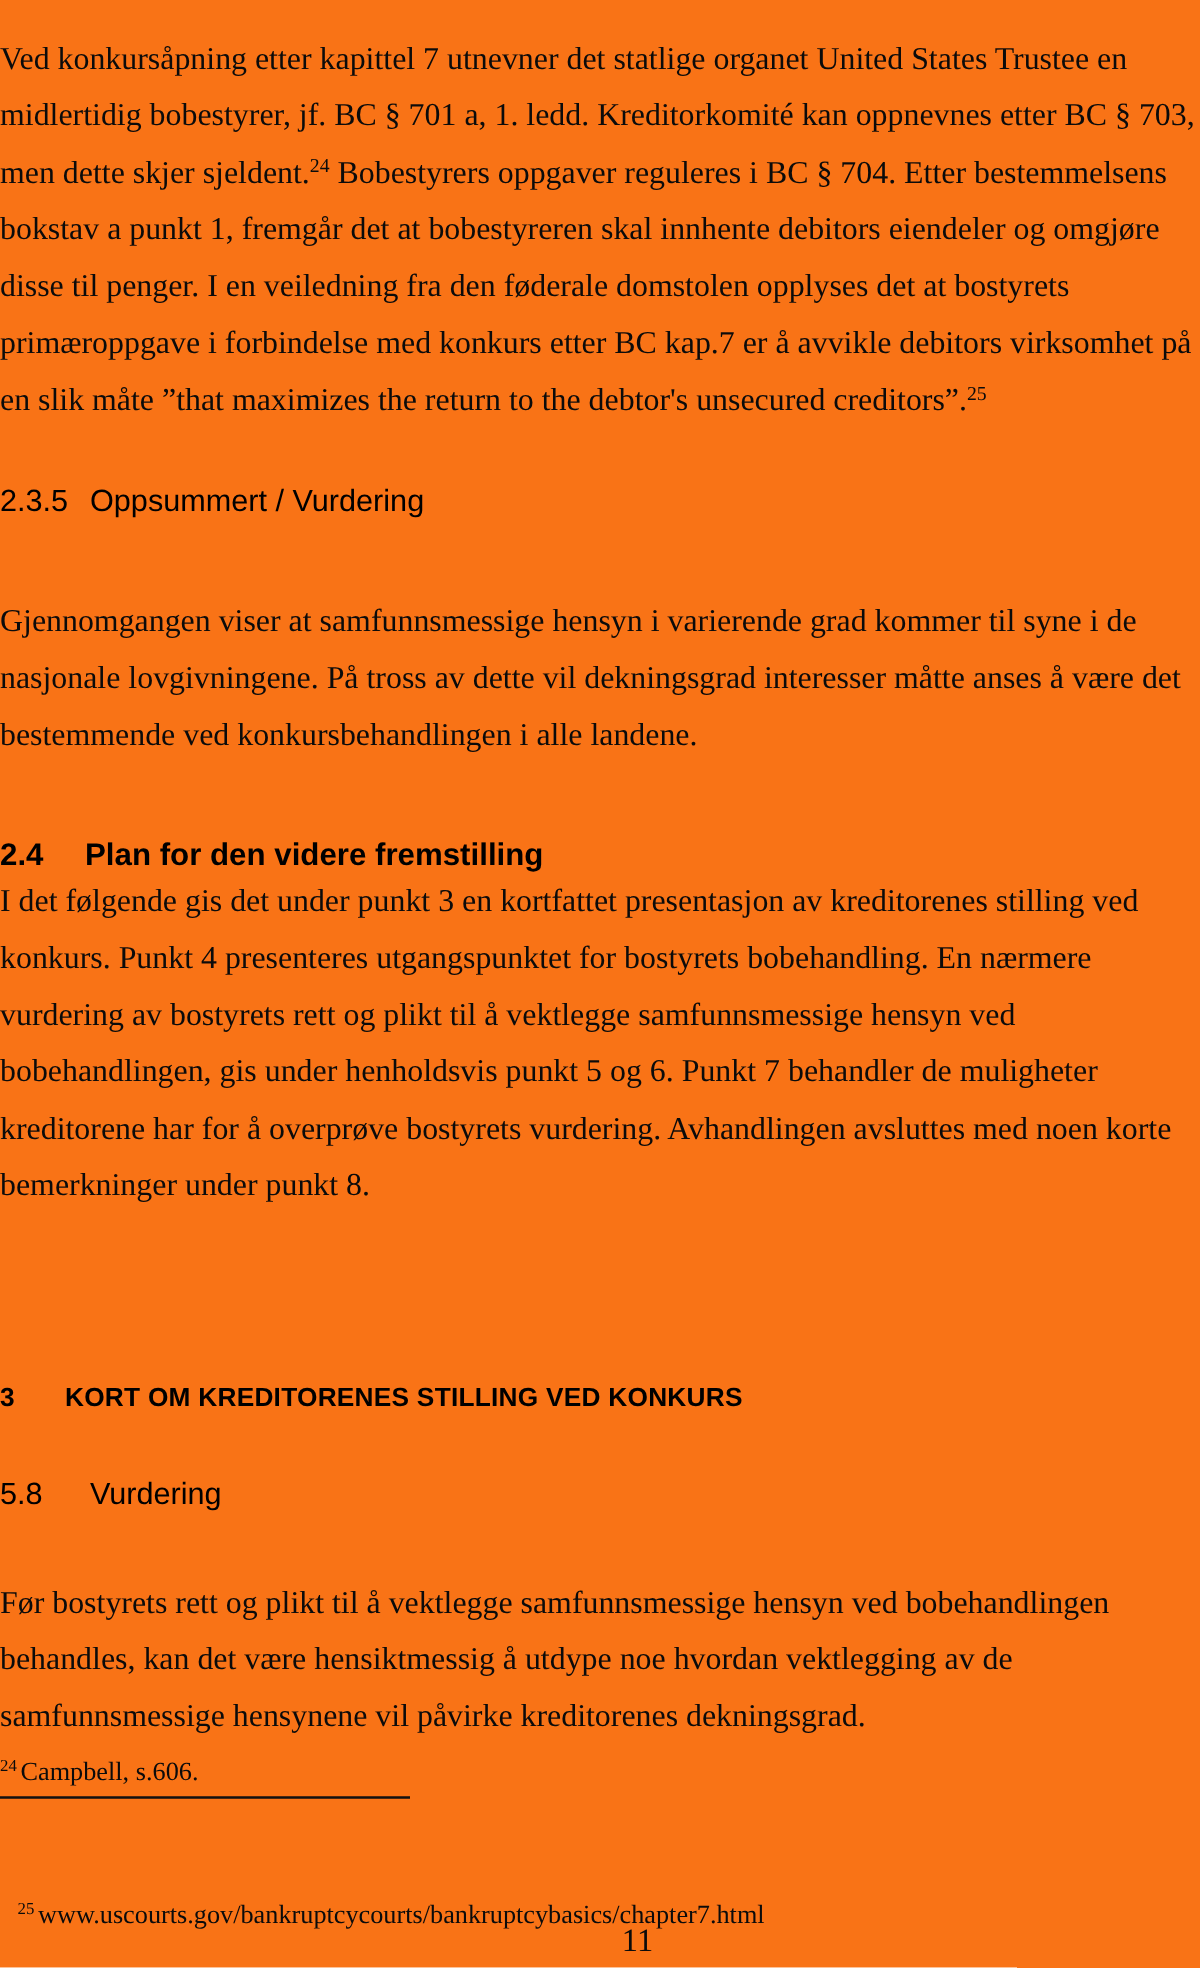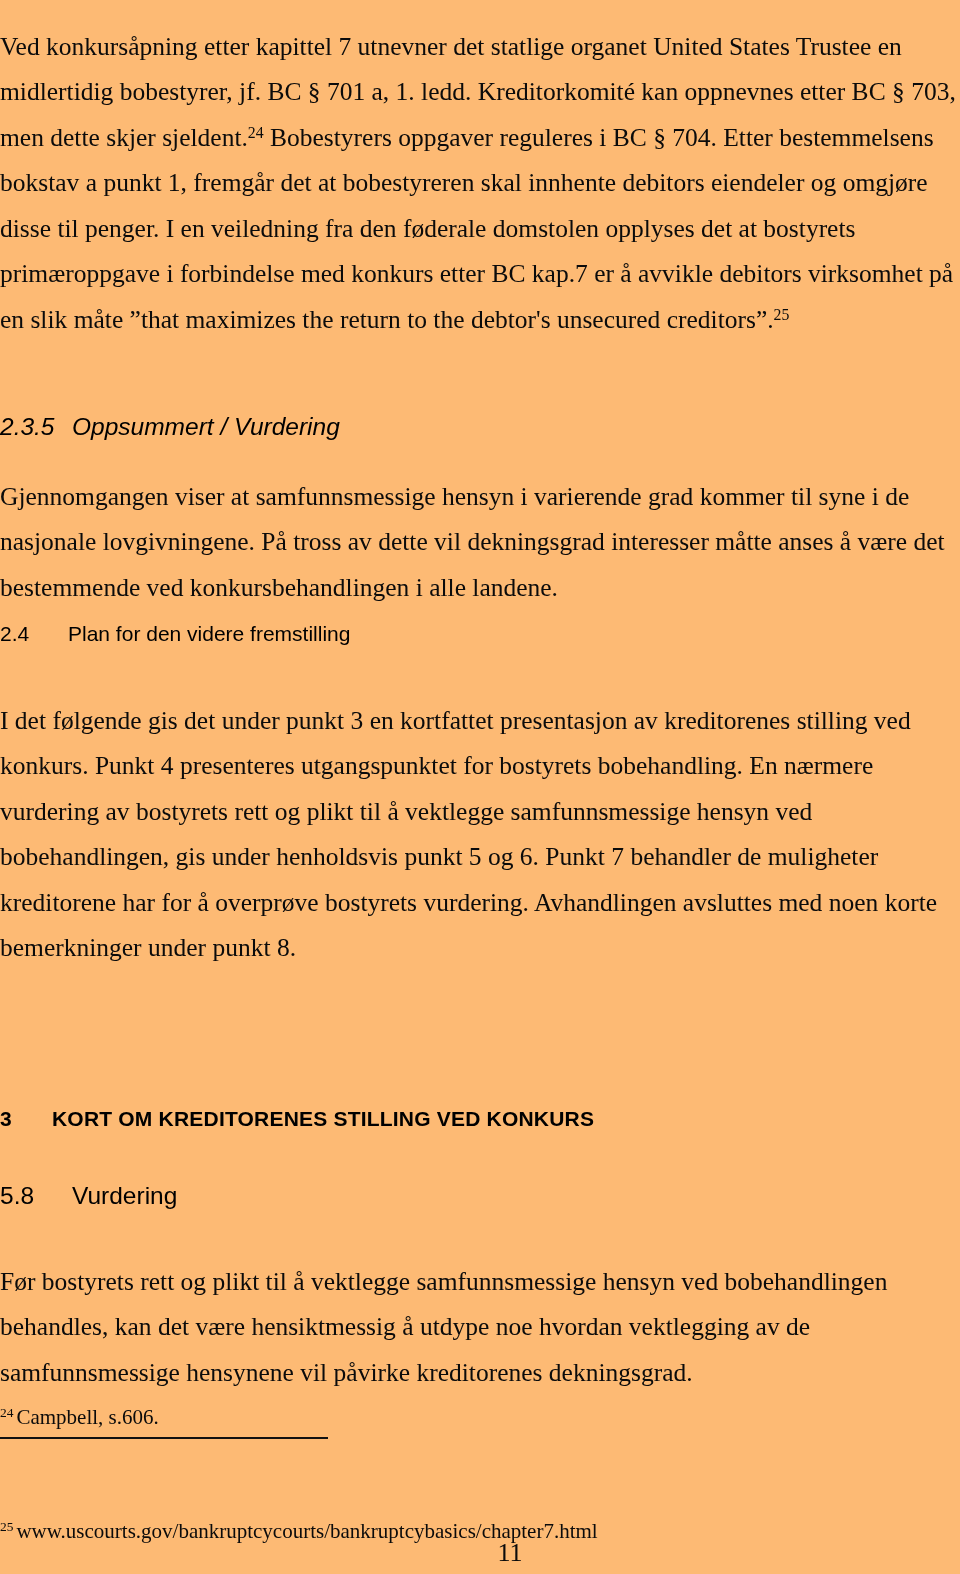--- a/index.html
+++ b/index.html
@@ -4,21 +4,21 @@
 <style>
   html, body {
     margin: 0;
     padding: 0;
     background: #ffffff;
   }
   .page {
     position: relative;
     width: 960px;
     height: 1574px;
-    background: #fdba74;
+    background: #f97316;
     overflow: hidden;
     font-family: "Liberation Serif", "DejaVu Serif", serif;
     color: #000000;
   }
 
   
   .para {
     position: absolute;
     left: 0;
     width: 958px;
@@ -38,22 +38,23 @@
     font-family: "Liberation Sans", "DejaVu Sans", sans-serif;
     color: #000000;
     white-space: nowrap;
   }
   .h3 {
     font-size: 24.5px;
     font-weight: 400;
     letter-spacing: 0px;
   }
   .h2 {
-    font-size: 21px;
-    font-weight: 400;
+    font-size: 25px;
+    font-weight: 700;
+    margin-top: 48px;
   }
   .h1 {
     font-size: 21px;
     font-weight: 700;
     letter-spacing: 0.2px;
   }
   .h-num {
     display: inline-block;
   }
   .h3 .h-num { min-width: 72px; }
@@ -104,35 +105,35 @@
     color: #0b0b0b;
   }
 </style>
 </head>
 <body>
 
 <div class="page">
 
   <p class="para" style="top:-2px;"><span>Ved konkursåpning etter kapittel 7 utnevner det statlige organet United States Trustee en midlertidig bobestyrer, jf. BC § 701 a, 1. ledd. Kreditorkomité kan oppnevnes etter BC § 703, men dette skjer sjeldent.</span><sup class="fnref">24</sup><span> Bobestyrers oppgaver reguleres i BC § 704. Etter bestemmelsens bokstav a punkt 1, fremgår det at bobestyreren skal innhente debitors eiendeler og omgjøre disse til penger. I en veiledning fra den føderale domstolen opplyses det at bostyrets primæroppgave i forbindelse med konkurs etter BC kap.7 er å avvikle debitors virksomhet på en slik måte ”that maximizes the return to the debtor's unsecured creditors”.</span><sup class="fnref">25</sup></p>
 
-  <div class="h-num-wrap h3" style="top:413px;font-style:italic;"><span class="h-num">2.3.5</span><span>Oppsummert / Vurdering</span></div>
+  <div class="h-num-wrap h3" style="top:388px;"><span class="h-num">2.3.5</span><span>Oppsummert / Vurdering</span></div>
 
   <p class="para" style="top:448px;">Gjennomgangen viser at samfunnsmessige hensyn i varierende grad kommer til syne i de nasjonale lovgivningene. På tross av dette vil dekningsgrad interesser måtte anses å være det bestemmende ved konkursbehandlingen i alle landene.</p>
 
   <div class="h-num-wrap h2" style="top:622px;"><span class="h-num">2.4</span><span>Plan for den videre fremstilling</span></div>
 
   <p class="para" style="top:672px;">I det følgende gis det under punkt 3 en kortfattet presentasjon av kreditorenes stilling ved konkurs. Punkt 4 presenteres utgangspunktet for bostyrets bobehandling. En nærmere vurdering av bostyrets rett og plikt til å vektlegge samfunnsmessige hensyn ved bobehandlingen, gis under henholdsvis punkt 5 og 6. Punkt 7 behandler de muligheter kreditorene har for å overprøve bostyrets vurdering. Avhandlingen avsluttes med noen korte bemerkninger under punkt 8.</p>
 
   <div class="h-num-wrap h1" style="top:1107px;"><span class="h-num">3</span><span>KORT OM KREDITORENES STILLING VED KONKURS</span></div>
 
   <div class="h-num-wrap h3" style="top:1182px;"><span class="h-num">5.8</span><span>Vurdering</span></div>
 
   <p class="para" style="top:1233px;">Før bostyrets rett og plikt til å vektlegge samfunnsmessige hensyn ved bobehandlingen behandles, kan det være hensiktmessig å utdype noe hvordan vektlegging av de samfunnsmessige hensynene vil påvirke kreditorenes dekningsgrad.</p>
 
   <div class="fn-rule"></div>
 
   <p class="footnote" style="top:1382px;"><sup>24</sup><span>Campbell, s.606.</span></p>
 
-  <p class="footnote" style="top:1496px;"><sup>25</sup><span>www.uscourts.gov/bankruptcycourts/bankruptcybasics/chapter7.html</span></p>
+  <p class="footnote" style="top:1496px;padding-left:14px;"><sup>25</sup><span>www.uscourts.gov/bankruptcycourts/bankruptcybasics/chapter7.html</span></p>
 
   <div class="page-number">11</div>
 
 </div>
 
 </body></html>

